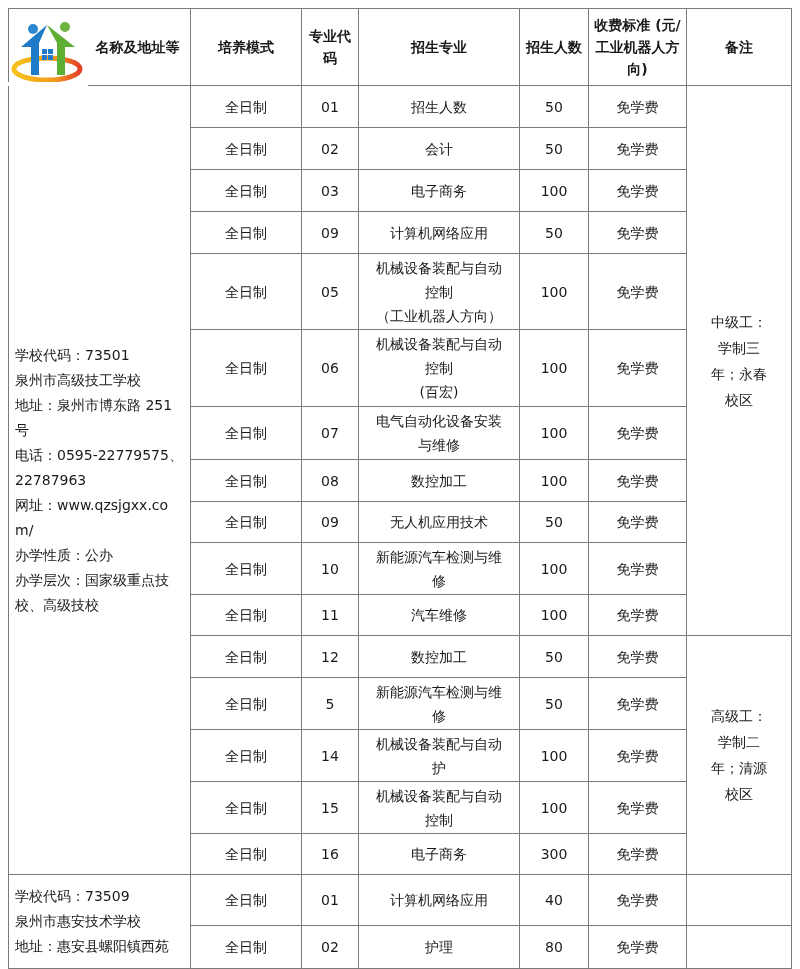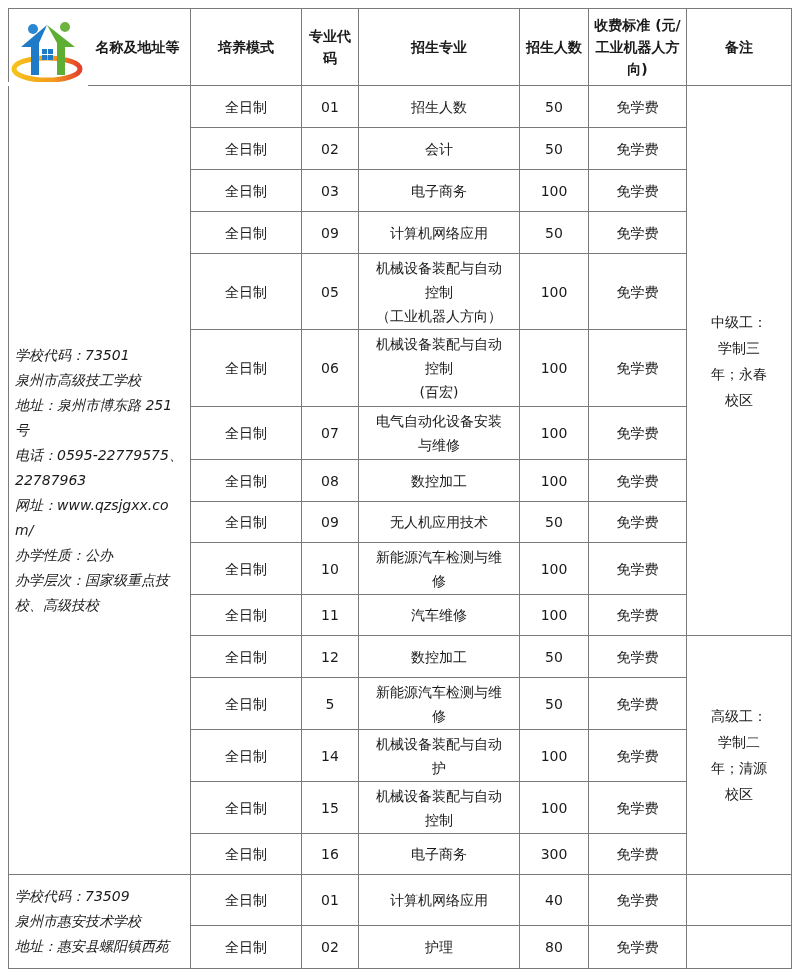--- a/index.html
+++ b/index.html
@@ -1,20 +1,20 @@
 <!DOCTYPE html>
 <html><head>
 <meta charset="utf-8">
 <style>
   html,body{margin:0;padding:0;background:#fff;}
   body{width:800px;height:969px;position:relative;overflow:hidden;font-family:"DejaVu Sans","Liberation Sans",sans-serif;color:#1a1a1a;}
   table{position:absolute;left:8px;top:8px;border-collapse:collapse;table-layout:fixed;font-size:14px;}
   td,th{border:1px solid #7a7a7a;text-align:center;vertical-align:middle;padding:0 4px;line-height:24px;}
   th{font-weight:bold;font-size:14px;line-height:22px;}
-  td.school{text-align:left;vertical-align:middle;padding:0 6px;line-height:25px;font-size:14px;font-style:italic;}
+  td.school{text-align:left;vertical-align:middle;padding:0 6px;line-height:25px;font-size:14px;}
   td.school div{white-space:normal;word-break:break-all;}
   td.note{line-height:26px;padding:0 24px;}
   .hdr-first{position:relative;text-align:center;padding-left:80px;}
   .logo{position:absolute;left:2px;top:8px;width:72px;height:66px;}
   .hdr-cover{position:absolute;left:8px;top:82px;width:80px;height:4px;background:#fff;}
 </style>
 </head>
 <body>
 
 <table>

